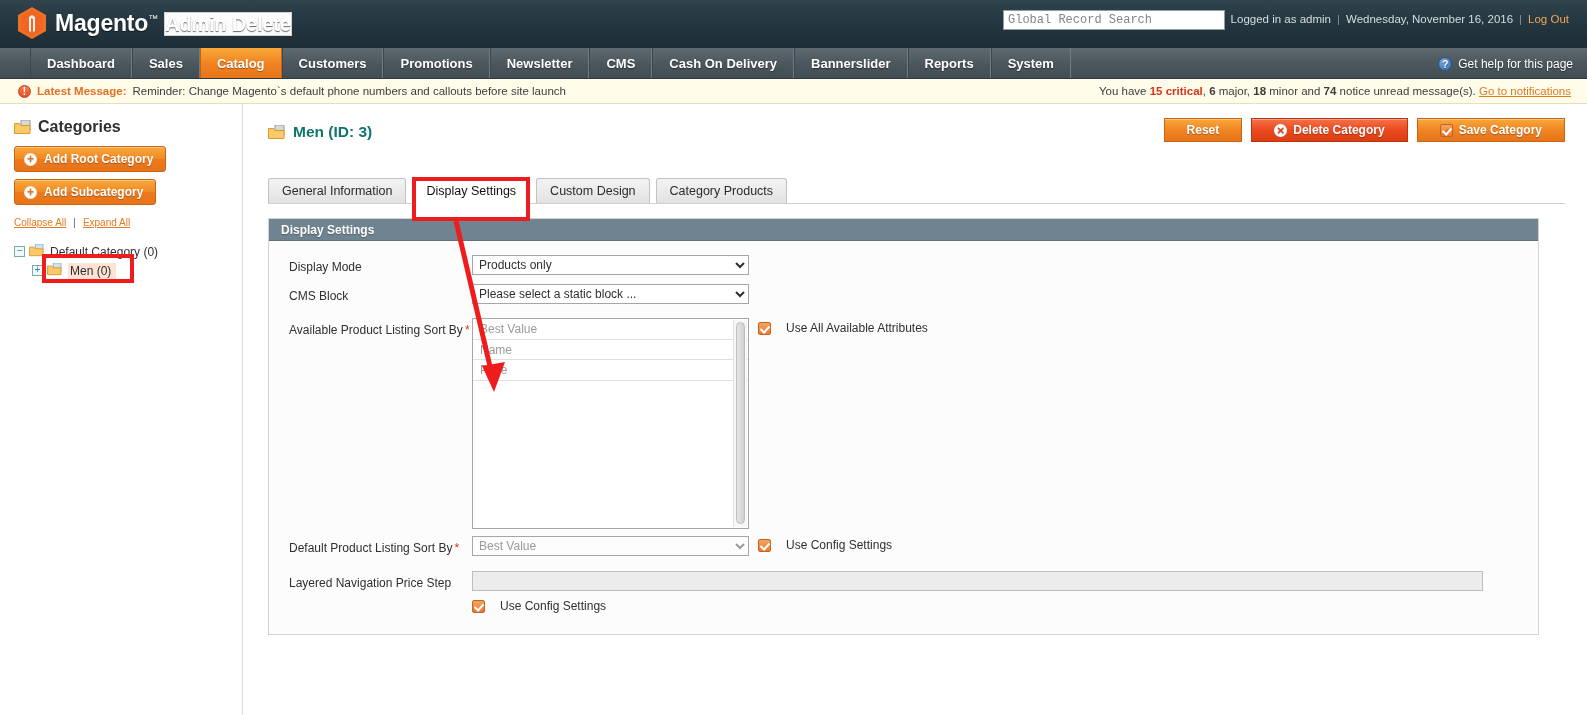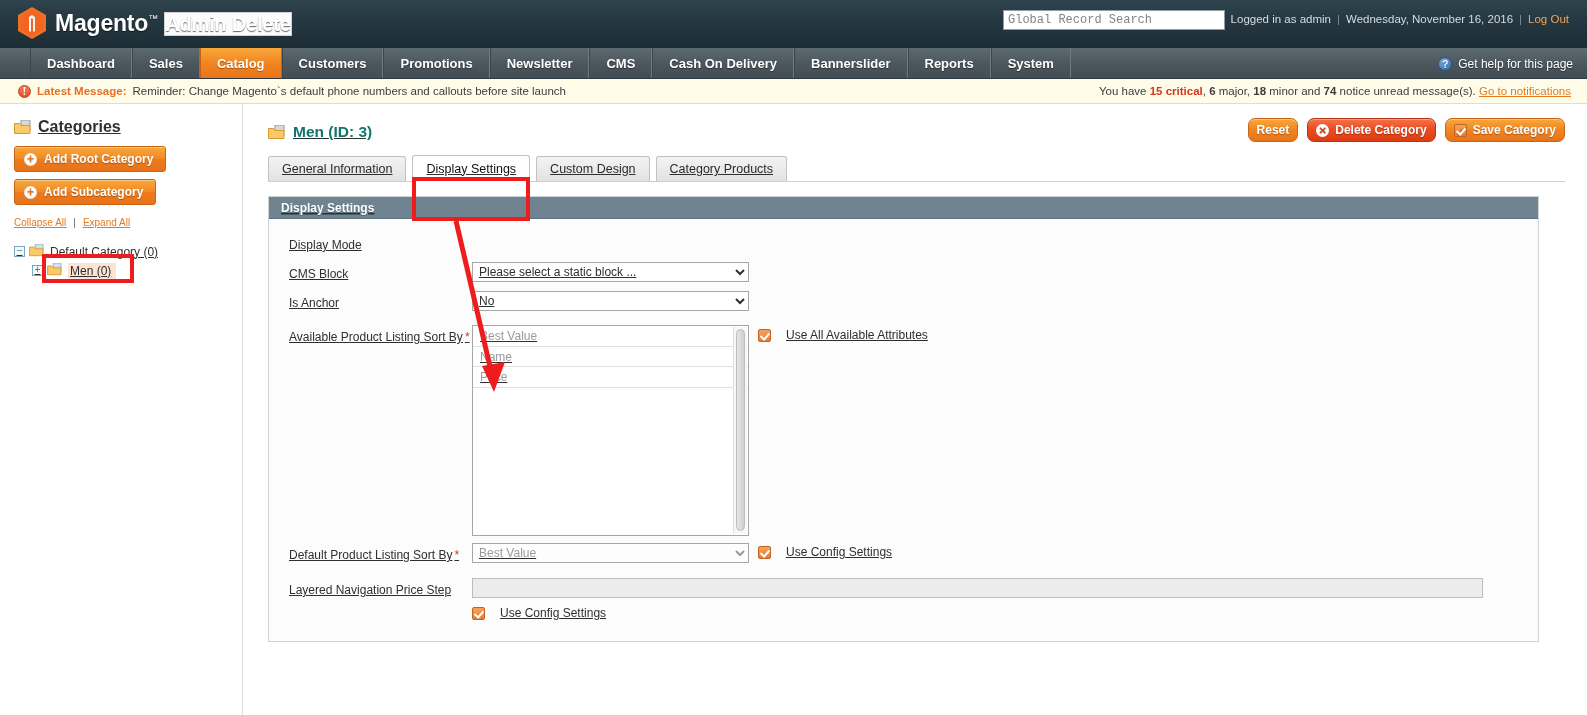--- a/index.html
+++ b/index.html
@@ -99,21 +99,21 @@
   }
   .msg-label { color:#e76f25; font-weight:bold; }
   .msg-right {
     position:absolute; right:16px; font-size:11.5px; color:#3d3d3d; white-space:nowrap;
   }
   .msg-right b { font-weight:bold; }
   .msg-right .crit { color:#d9351c; font-weight:bold; }
   .msg-right a { color:#e07b22; text-decoration:underline; }
 
   
-  .page { display:flex; height:calc(715px - 48px - 31px - 25px);text-decoration:underline; }
+  .page { display:flex; height:calc(715px - 48px - 31px - 25px); }
   .sidebar { width:243px; padding:14px 0 0 14px; border-right:1px solid #dcdcdc; position:relative; }
   .content { flex:1; padding:14px 22px 0 25px; position:relative; }
 
   
   .side-title {
     display:flex; align-items:center; gap:7px;
     font-size:16px; font-weight:bold; color:#2f2f2f; margin-bottom:10px;
   }
   .folder-icon { width:17px; height:15px; position:relative; display:inline-block; }
   .btn-orange {
@@ -151,23 +151,23 @@
 
   
   .page-head { display:flex; align-items:center; height:28px; position:relative; }
   .page-title {
     display:flex; align-items:center; gap:8px;
     font-size:15.5px; font-weight:bold; color:#0f766e;
   }
   .head-buttons { position:absolute; right:0; top:0; display:flex; gap:9px; }
   .btn-sm {
     display:inline-flex; align-items:center; gap:6px;
-    border-radius:7px; font-weight:bold; font-size:12px; color:#fff;
+    border-radius:0; font-weight:bold; font-size:12px; color:#fff;
     text-shadow:0 1px 1px rgba(0,0,0,.3);
-    padding:4px 8px; cursor:pointer;
+    padding:4px 22px; cursor:pointer;
     box-shadow:inset 0 1px 0 rgba(255,255,255,.35);
   }
   .btn-reset {
     background:linear-gradient(to bottom,#f9a83c,#ef8522 50%,#e8731a);
     border:1px solid #c96512;
   }
   .btn-delete {
     background:linear-gradient(to bottom,#f4724a,#ea4a1e 50%,#dd3d12);
     border:1px solid #b63512;
   }
@@ -179,21 +179,21 @@
     width:13px; height:13px; border-radius:50%;
     background:#fff; font-size:10px; font-weight:bold; line-height:13px;
     text-align:center;
   }
   .circ-icon.x { color:#dd3d12; }
   .circ-icon.chk { color:#e8731a; }
 
   
   .tabs {
     display:flex; align-items:flex-end; gap:6px;
-    margin-top:10px; height:26px;
+    margin-top:32px; height:26px;
     border-bottom:1px solid #cfcfcf;
     position:relative;
   }
   .tab {
     height:25px; padding:0 13px;
     display:flex; align-items:center;
     font-size:12.5px; color:#2b2b2b;
     background:linear-gradient(to bottom,#f3f3f3,#e2e2e2);
     border:1px solid #c2c2c2; border-bottom:none;
     border-radius:3px 3px 0 0; cursor:pointer; white-space:nowrap;
@@ -420,39 +420,36 @@
       <div class="tab">Custom Design</div>
       <div class="tab">Category Products</div>
     </div>
 
     <div class="panel">
       <div class="panel-head">Display Settings</div>
       <div class="panel-body">
 
         <div class="frow">
           <div class="flabel">Display Mode</div>
+          <div class="fctl">
+            <select class="f-select">
+              <option>Products only</option>
+            </select>
+          </div>
         </div>
 
         <div class="frow">
           <div class="flabel">CMS Block</div>
           <div class="fctl">
             <select class="f-select">
               <option>Please select a static block ...</option>
             </select>
           </div>
         </div>
 
-        <div class="frow">
-          <div class="flabel">Is Anchor</div>
-          <div class="fctl">
-            <select class="f-select">
-              <option>No</option>
-            </select>
-          </div>
-        </div>
 
         <div class="frow" style="margin-top:6px;">
           <div class="flabel"><span>Available Product Listing Sort By</span><span class="req">*</span></div>
           <div class="fctl">
             <div class="multiselect">
               <div class="ms-opt">Best Value</div>
               <div class="ms-opt">Name</div>
               <div class="ms-opt">Price</div>
               <div class="ms-scroll">
                 <div class="ms-thumb"></div>

